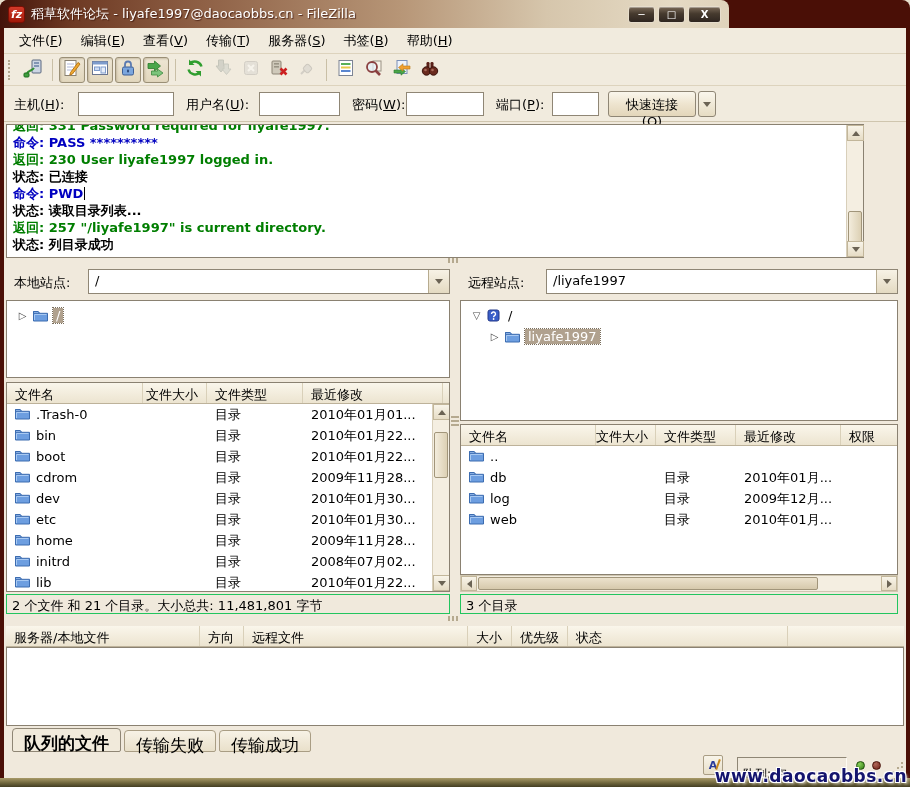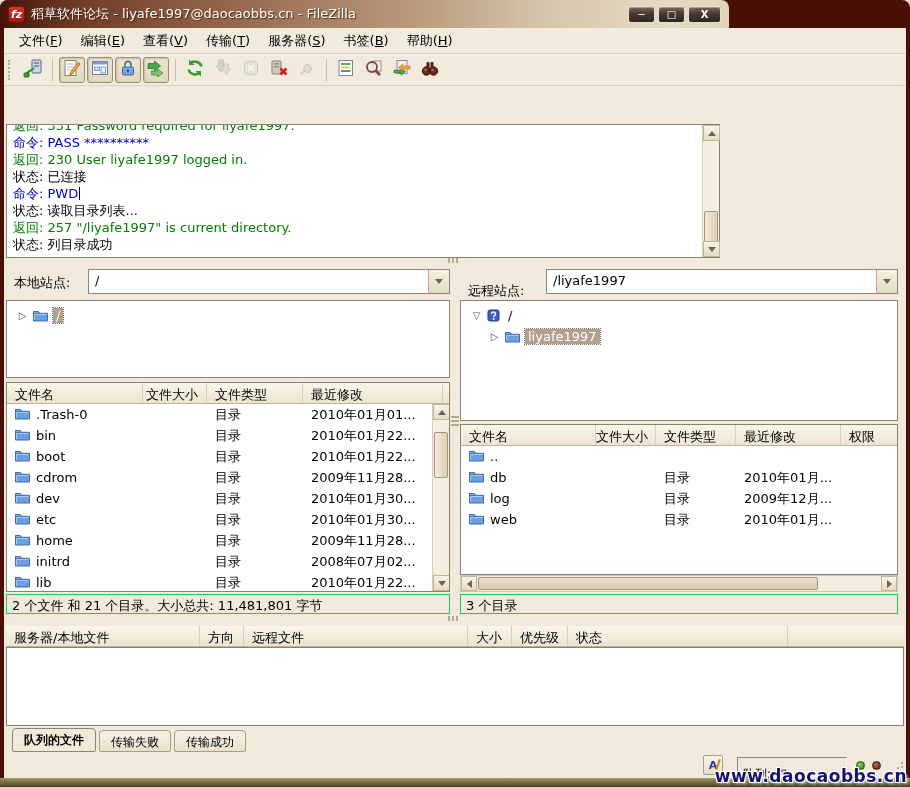--- a/index.html
+++ b/index.html
@@ -28,21 +28,21 @@
   .tb-btn.disabled{opacity:.42;filter:grayscale(75%);}
   .tb-sep{width:1px;height:22px;background:#c9bfa6;margin:0 4px;}
   
   .quickbar{position:absolute;left:0;top:58px;width:902px;height:36px;background:#f1ebde;border-bottom:1px solid #cfc5ae;}
   .qlabel{position:absolute;top:10px;font-size:13px;white-space:nowrap;}
   .qinput{position:absolute;top:6px;height:24px;border:1px solid #8f8675;background:#fff;font:13px "DejaVu Sans",sans-serif;padding:2px 4px;}
   .qbtn{position:absolute;top:5px;height:26px;border:1px solid #8f8675;border-radius:3px;background:linear-gradient(#faf6ec,#eee4cf 50%,#e3d6ba);font-size:13px;padding:4px 10px 0;text-align:center;}
   .qdrop{position:absolute;top:5px;width:18px;height:26px;border:1px solid #8f8675;border-radius:3px;background:linear-gradient(#faf6ec,#e6dcc3);display:flex;align-items:center;justify-content:center;}
   u{text-decoration:underline;}
   
-  .log{position:absolute;left:2px;top:96px;width:714px;height:134px;border:1px solid #8a8171;background:#fff;}
+  .log{position:absolute;left:2px;top:96px;width:858px;height:134px;border:1px solid #8a8171;background:#fff;font-weight:bold;}
   .log-text-area{position:absolute;left:0;top:0;right:18px;bottom:0;overflow:hidden;padding-left:6px;}
   .log-line{line-height:17px;white-space:nowrap;font-size:13px;}
   .log-text-area .log-line:first-child{margin-top:-8px;}
   .log-line.status{color:#000;}
   .log-line.command{color:#0000c0;}
   .log-line.response{color:#007e00;}
   .caret{display:inline-block;width:1px;height:13px;background:#000;vertical-align:-2px;margin-left:1px;}
   
   .vscroll{position:absolute;right:0;top:0;width:17px;bottom:0;background:#f4eee1;border-left:1px solid #d8cfba;}
   .sarrow{position:absolute;left:0;width:17px;height:16px;background:linear-gradient(#f8f4e9,#e6dcc5);border:1px solid #c2b69a;display:flex;align-items:center;justify-content:center;}
@@ -79,21 +79,21 @@
   .statusbox{position:absolute;height:20px;border:1px solid #22c55e;background:#f0e9dc;font-size:13px;padding:2px 5px;white-space:nowrap;overflow:hidden;}
   
   .gripv{position:absolute;display:flex;gap:2px;}
   .gripv i{width:2px;height:5px;background:#b5a98f;}
   .griph{position:absolute;display:flex;flex-direction:column;gap:2px;}
   .griph i{width:8px;height:2px;background:#b5a98f;}
   
   .queue-header{position:absolute;left:2px;top:598px;width:898px;}
   .queue-body{position:absolute;left:2px;top:619px;width:898px;height:79px;border:1px solid #8a8171;background:#fff;}
   .tabs{position:absolute;left:8px;top:700px;height:24px;display:flex;gap:3px;align-items:flex-end;}
-  .tab{border:1px solid #a99d84;border-radius:4px 4px 2px 2px;background:linear-gradient(#f7f2e6,#e9e0ca);padding:3px 11px 0;height:22px;font-size:12px;white-space:nowrap;}
+  .tab{border:1px solid #a99d84;border-radius:4px 4px 2px 2px;background:linear-gradient(#f7f2e6,#e9e0ca);padding:3px 11px 0;height:22px;font-size:17px;white-space:nowrap;}
   .tab.active{font-weight:bold;background:#f1eadb;height:24px;border-color:#8f8675;}
   .statusbar{position:absolute;left:0;top:724px;width:902px;height:26px;}
   .sb-btn{position:absolute;left:699px;top:3px;width:20px;height:20px;border:1px solid #a99d84;border-radius:2px;background:linear-gradient(#f8f4e9,#e8dfc9);
     font-size:11px;font-weight:bold;color:#2a3a9a;display:flex;align-items:center;justify-content:center;}
   .sb-btn::after{content:"";position:absolute;right:3px;top:3px;width:2px;height:11px;background:#c88820;transform:rotate(20deg);}
   .queuebox{position:absolute;left:733px;top:5px;width:110px;height:18px;border:1px solid;border-color:#8f8675 #fdfaf2 #fdfaf2 #8f8675;background:#f0e9dc;font-size:12px;padding:8px 5px;white-space:nowrap;}
   .led{position:absolute;top:9px;width:9px;height:9px;border-radius:50%;}
   .led.green{left:852px;background:radial-gradient(circle at 35% 30%,#8ad05a,#2f7a12);border:1px solid #1e4f0a;}
   .led.red{left:868px;background:radial-gradient(circle at 35% 30%,#b0685a,#6e1f16);border:1px solid #471008;}
   .resize-grip{position:absolute;left:888px;top:10px;width:12px;height:12px;}
@@ -226,20 +226,34 @@
                 <rect x="10.5" y="4" width="3" height="7" rx="1.2" fill="#5a2018"></rect>
                 <circle cx="6.5" cy="13" r="4.2" fill="#6a2a1e" stroke="#3a120c"></circle>
                 <circle cx="13.5" cy="13" r="4.2" fill="#6a2a1e" stroke="#3a120c"></circle>
                 <circle cx="5.5" cy="12" r="1.3" fill="#a86a5a"></circle>
                 <circle cx="12.5" cy="12" r="1.3" fill="#a86a5a"></circle>
               </svg></span>
           </span>
         </span>
     </div>
 
+    <div class="quickbar">
+      <span class="qlabel" style="left:10px;">主机(<u>H</u>):</span>
+      <input class="qinput" style="left: 74px; width: 96px;" value="">
+      <span class="qlabel" style="left:182px;">用户名(<u>U</u>):</span>
+      <input class="qinput" style="left: 255px; width: 81px;" value="">
+      <span class="qlabel" style="left:348px;">密码(<u>W</u>):</span>
+      <input class="qinput" style="left: 402px; width: 78px;" value="">
+      <span class="qlabel" style="left:492px;">端口(<u>P</u>):</span>
+      <input class="qinput" style="left: 548px; width: 47px;" value="">
+      <span class="qbtn" style="left:604px;width:88px;">快速连接(<u>Q</u>)</span>
+      <span class="qdrop" style="left:694px;">
+          <i class="tri-dn"></i>
+        </span>
+    </div>
 
     <div class="log">
       <div class="log-text-area" id="logarea">
           <div class="log-line response"><span>返回: </span><span>331 Password required for liyafe1997.</span></div>
           <div class="log-line command"><span>命令: </span><span>PASS **********</span></div>
           <div class="log-line response"><span>返回: </span><span>230 User liyafe1997 logged in.</span></div>
           <div class="log-line status"><span>状态: </span><span>已连接</span></div>
           <div class="log-line command"><span>命令: </span><span>PWD</span><span class="caret"></span></div>
           <div class="log-line status"><span>状态: </span><span>读取目录列表...</span></div>
           <div class="log-line response"><span>返回: </span><span>257 "/liyafe1997" is current directory.</span></div>
@@ -420,21 +434,21 @@
       </div>
     </div>
     <div class="statusbox" style="left:2px;top:566px;width:444px;">2 个文件 和 21 个目录。大小总共: 11,481,801 字节</div>
 
     <span class="griph" style="left:447px;top:388px;">
         <i></i>
         <i></i>
         <i></i>
       </span>
 
-    <span class="pane-label" style="left:464px;top:254px;">远程站点:</span>
+    <span class="pane-label" style="left:464px;top:246px;">远程站点:</span>
     <div class="combo" style="left:542px;top:241px;width:352px;">
       <span class="cval">/liyafe1997</span>
       <span class="cbtn">
           <i class="tri-dn"></i>
         </span>
     </div>
     <div class="treebox" style="left:456px;top:272px;width:438px;height:121px;" id="remotetree">
         <div class="tree-row" style="padding-left: 10px;">
           <span class="expander">▽</span>
           <span class="tree-icon">

